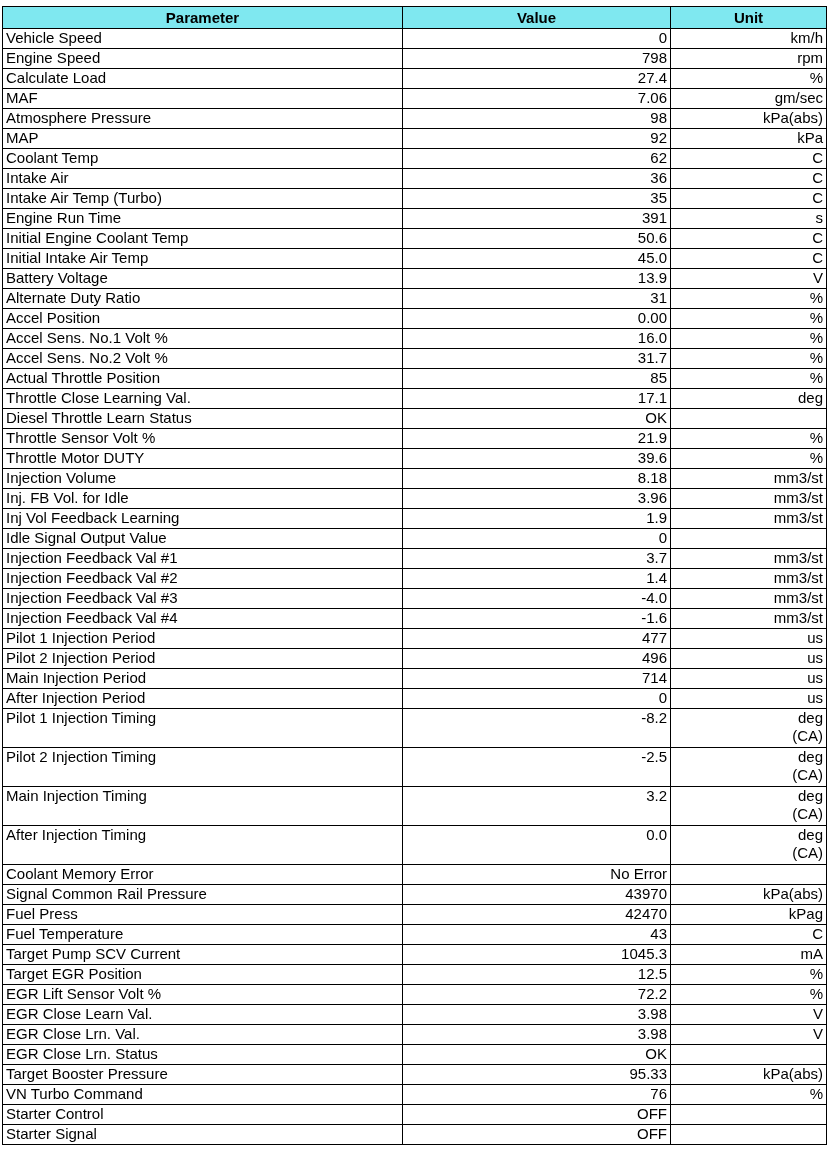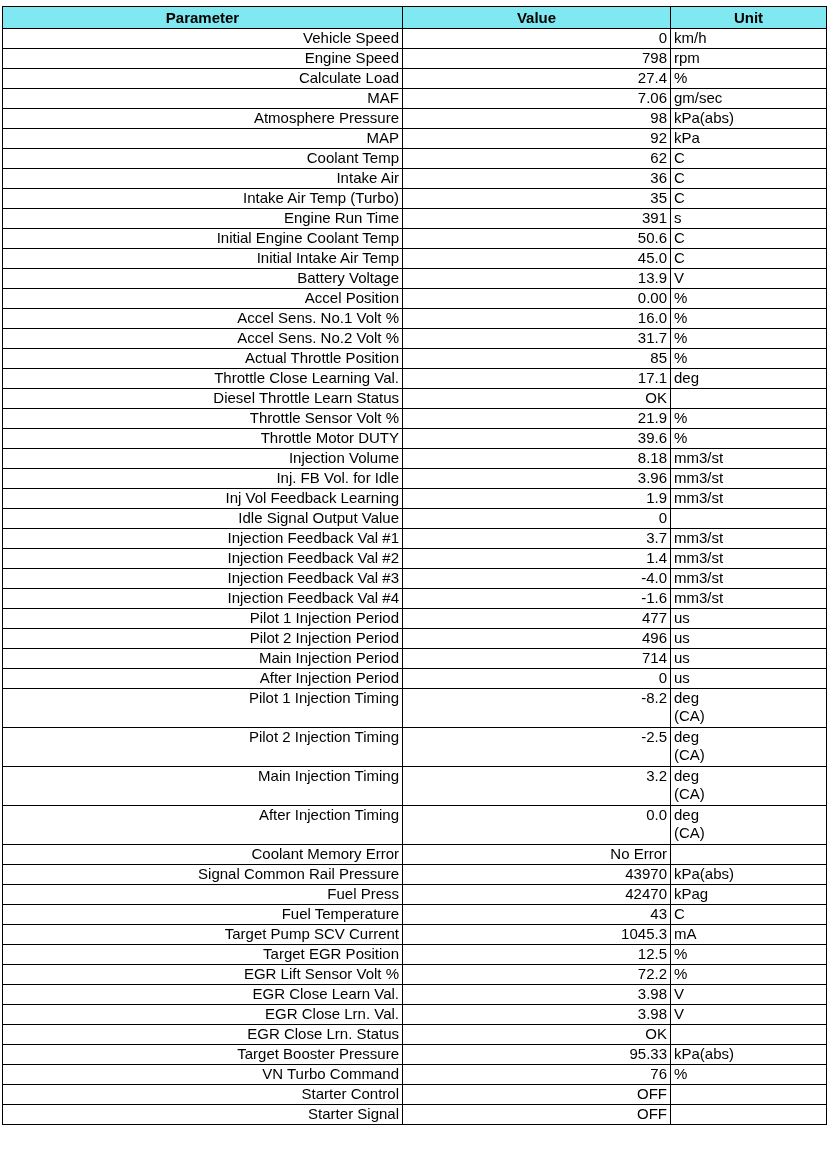--- a/index.html
+++ b/index.html
@@ -42,23 +42,23 @@
     margin-left: 44px;
   }
   table.data-table td {
     border: 1px solid #000000;
     height: 19px;
     padding: 0 3px;
     line-height: 18px;
     vertical-align: top;
     white-space: pre-line;
   }
-  td.param { text-align: right; }
+  td.param { text-align: left; }
   td.value { text-align: right; }
-  td.unit  { text-align: left; }
+  td.unit  { text-align: right; }
   tr.tall td { height: 38px; }
 </style>
 </head>
 <body>
 
 <div id="app">
   <table class="data-table">
     <colgroup>
       <col class="c-param">
       <col class="c-value">
@@ -131,20 +131,25 @@
           <td class="param">Initial Intake Air Temp</td>
           <td class="value">45.0</td>
           <td class="unit">C</td>
         </tr>
         <tr>
           <td class="param">Battery Voltage</td>
           <td class="value">13.9</td>
           <td class="unit">V</td>
         </tr>
         <tr>
+          <td class="param">Alternate Duty Ratio</td>
+          <td class="value">31</td>
+          <td class="unit">%</td>
+        </tr>
+        <tr>
           <td class="param">Accel Position</td>
           <td class="value">0.00</td>
           <td class="unit">%</td>
         </tr>
         <tr>
           <td class="param">Accel Sens. No.1 Volt %</td>
           <td class="value">16.0</td>
           <td class="unit">%</td>
         </tr>
         <tr>

